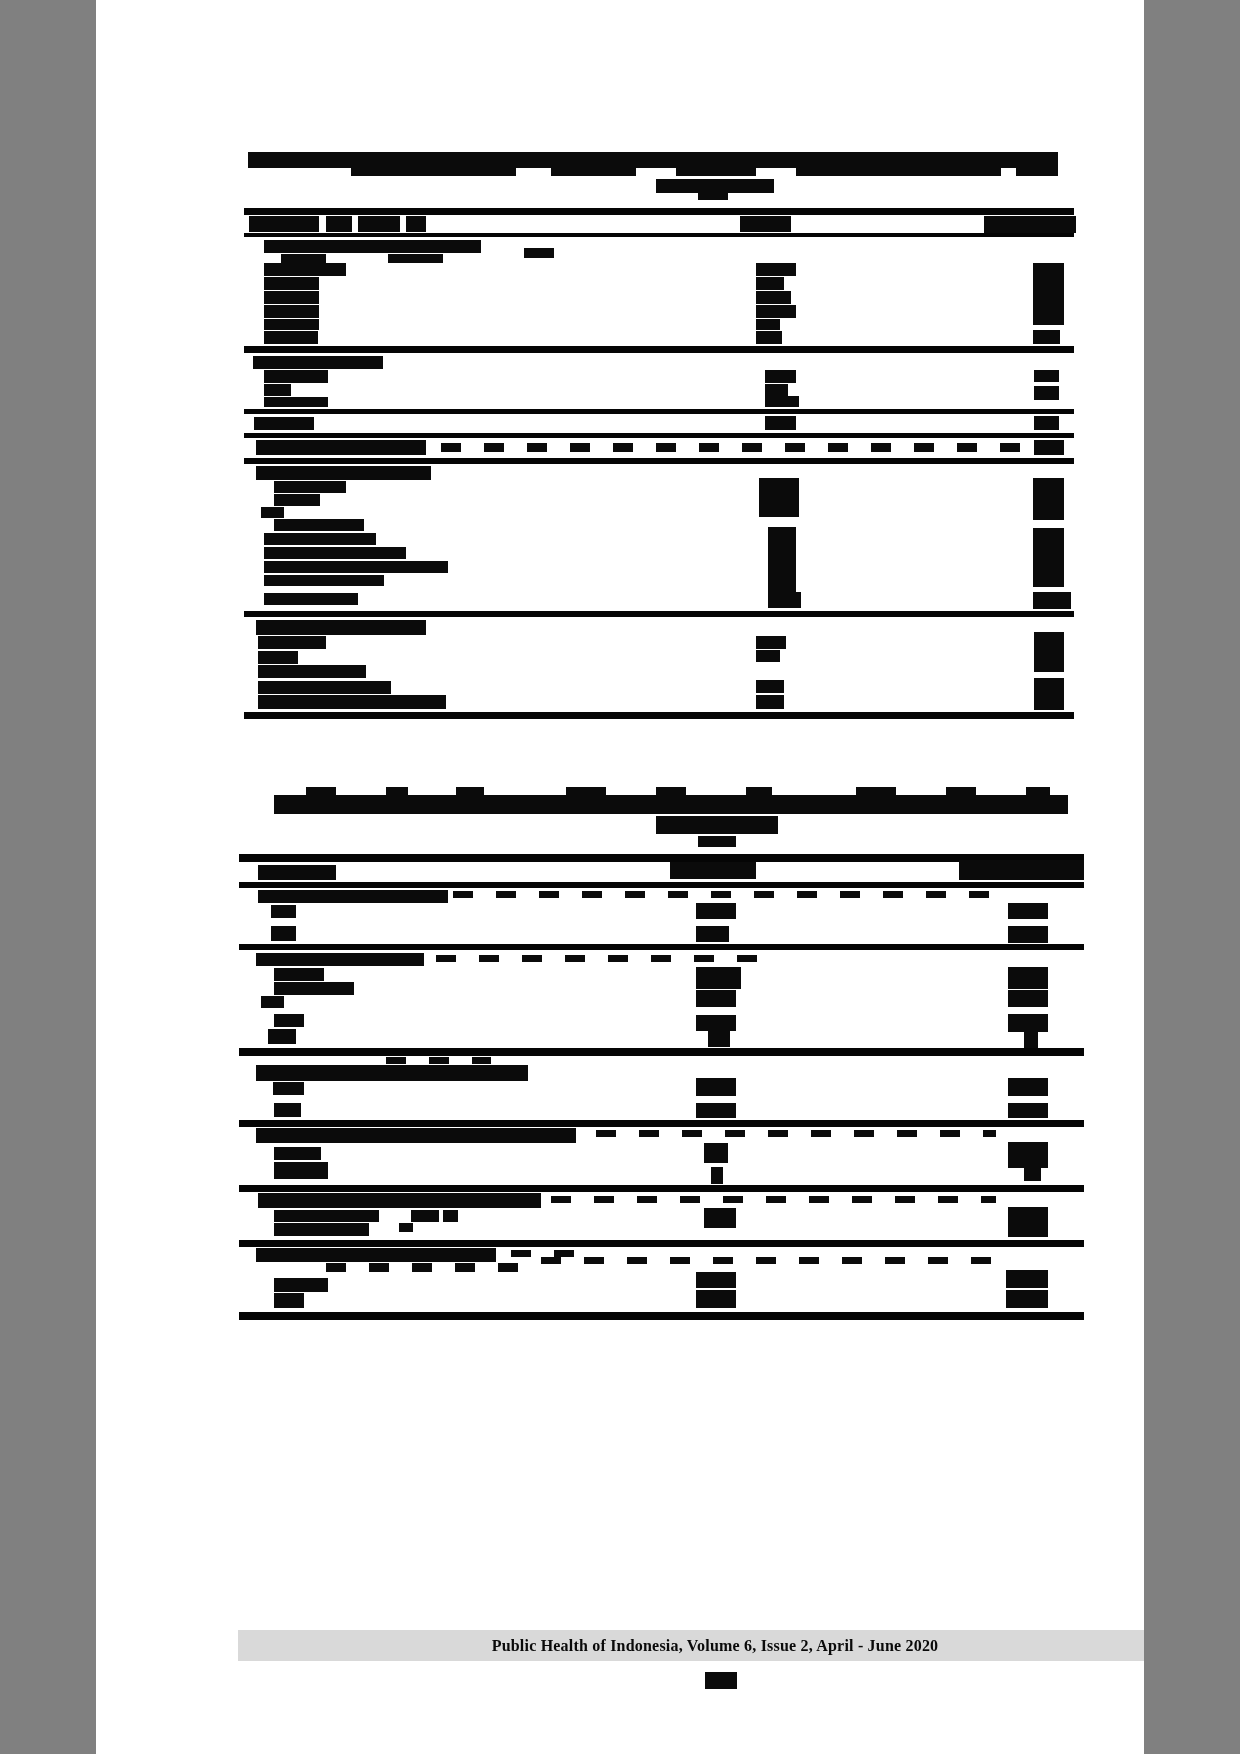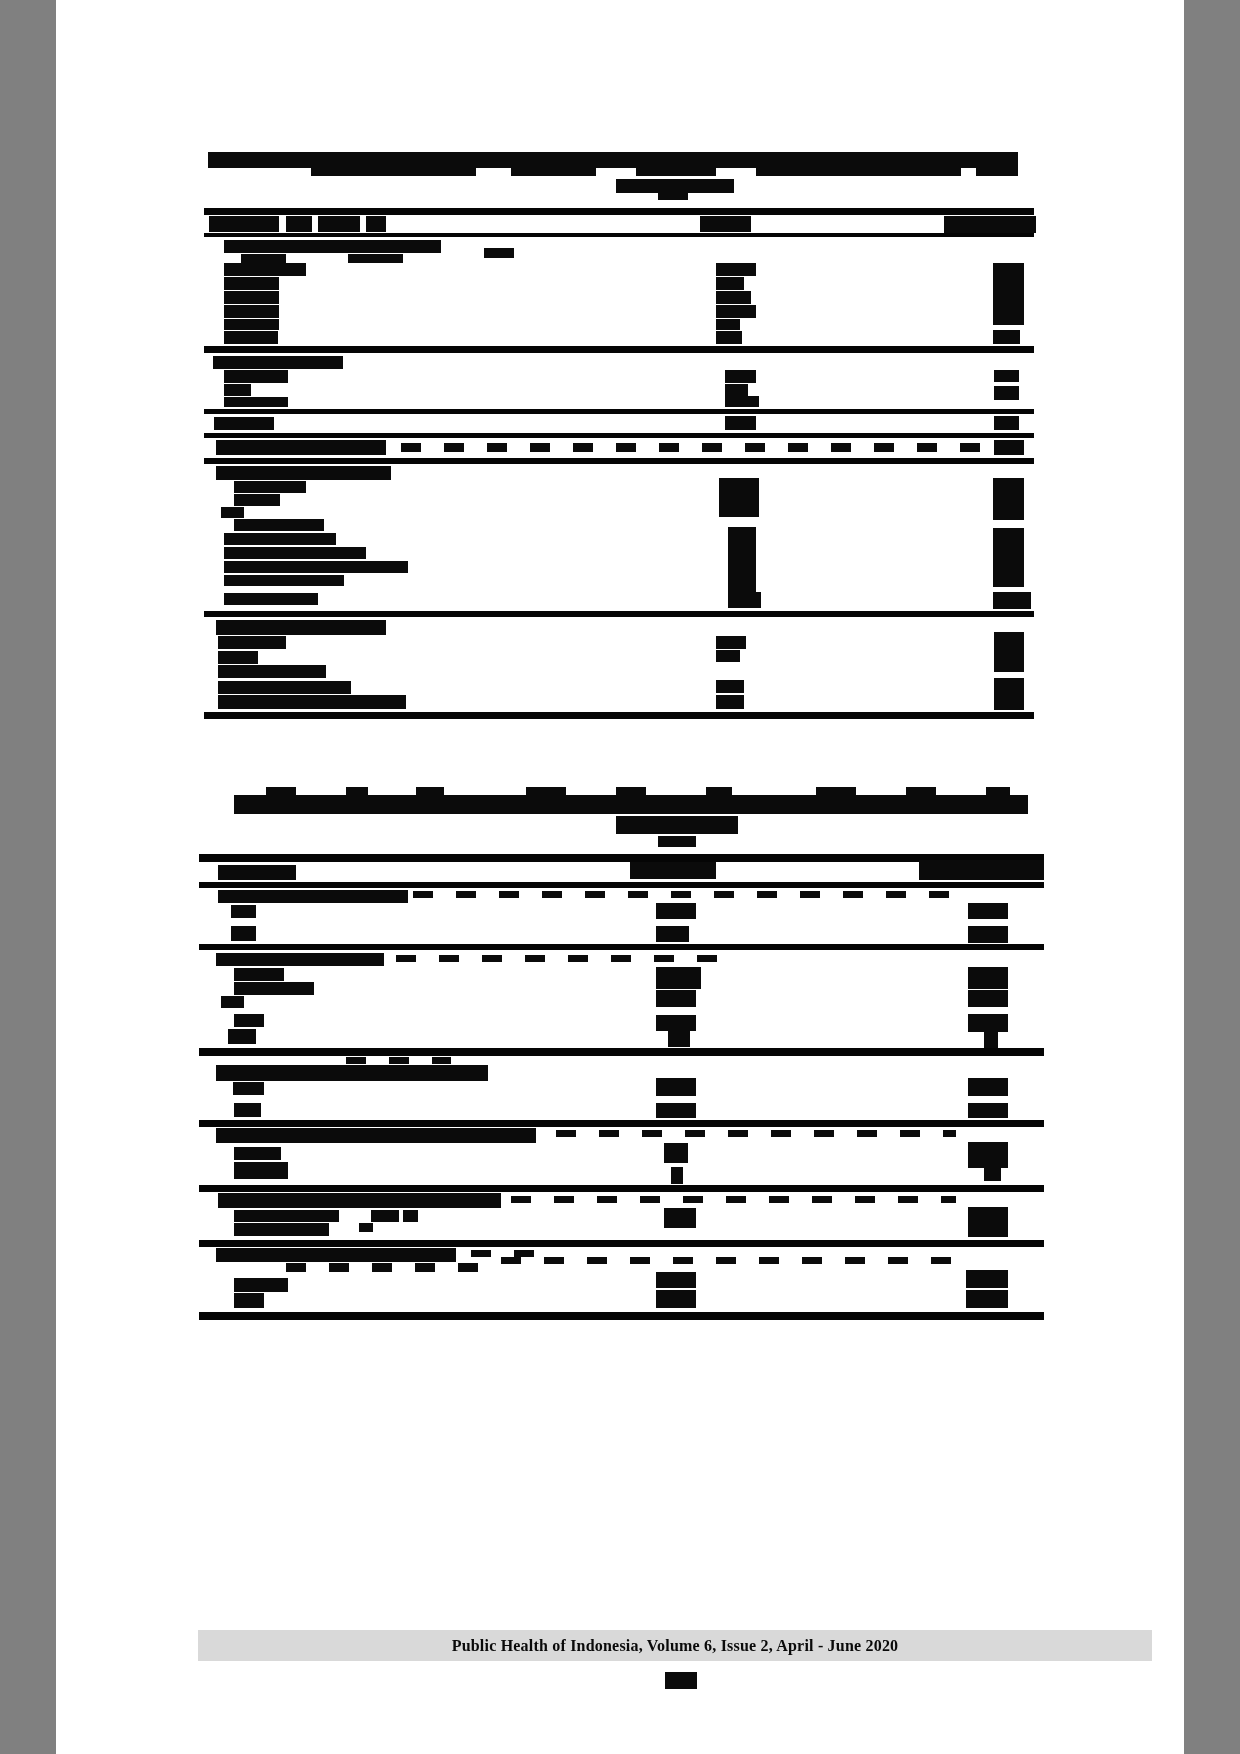--- a/index.html
+++ b/index.html
@@ -1,18 +1,18 @@
 <!DOCTYPE html>
 <html><head>
 <meta charset="utf-8">
 <style>
   html,body{margin:0;padding:0;background:#808080;}
   .page{
     position:relative;
-    width:1128px;height:1754px;
+    width:1048px;height:1754px;
     margin:0 auto;
     background:#ffffff;
     overflow:hidden;
     font-family:"Liberation Serif", serif;
   }
   .layer{position:absolute;left:0;top:0;right:0;bottom:0;}
   .bar{position:absolute;background:#0b0b0b;}
   .rule{position:absolute;background:#050505;}
   .dashes{
     position:absolute;

